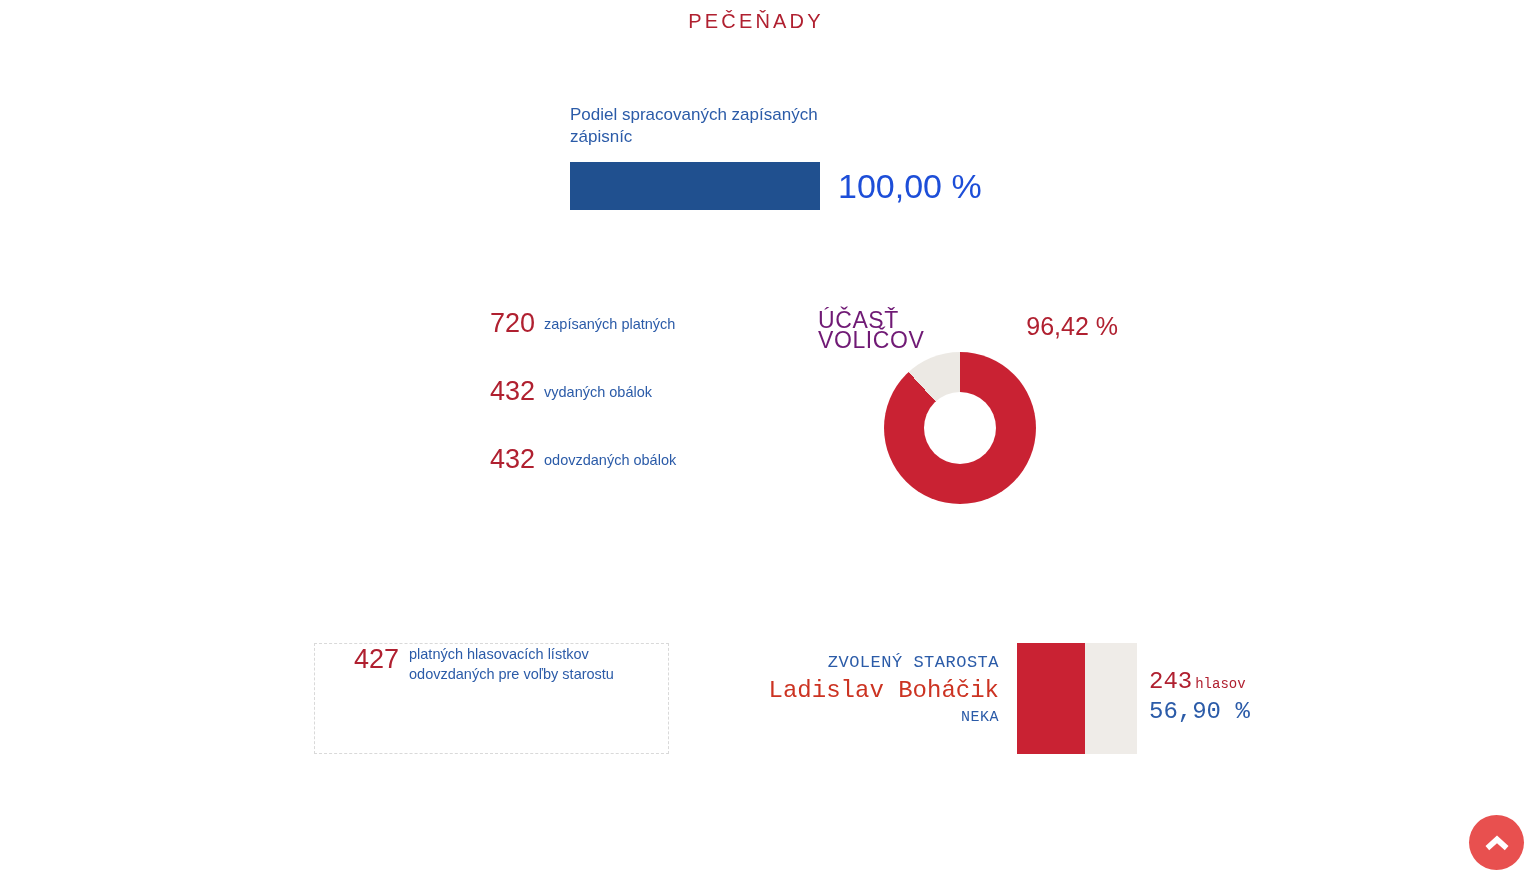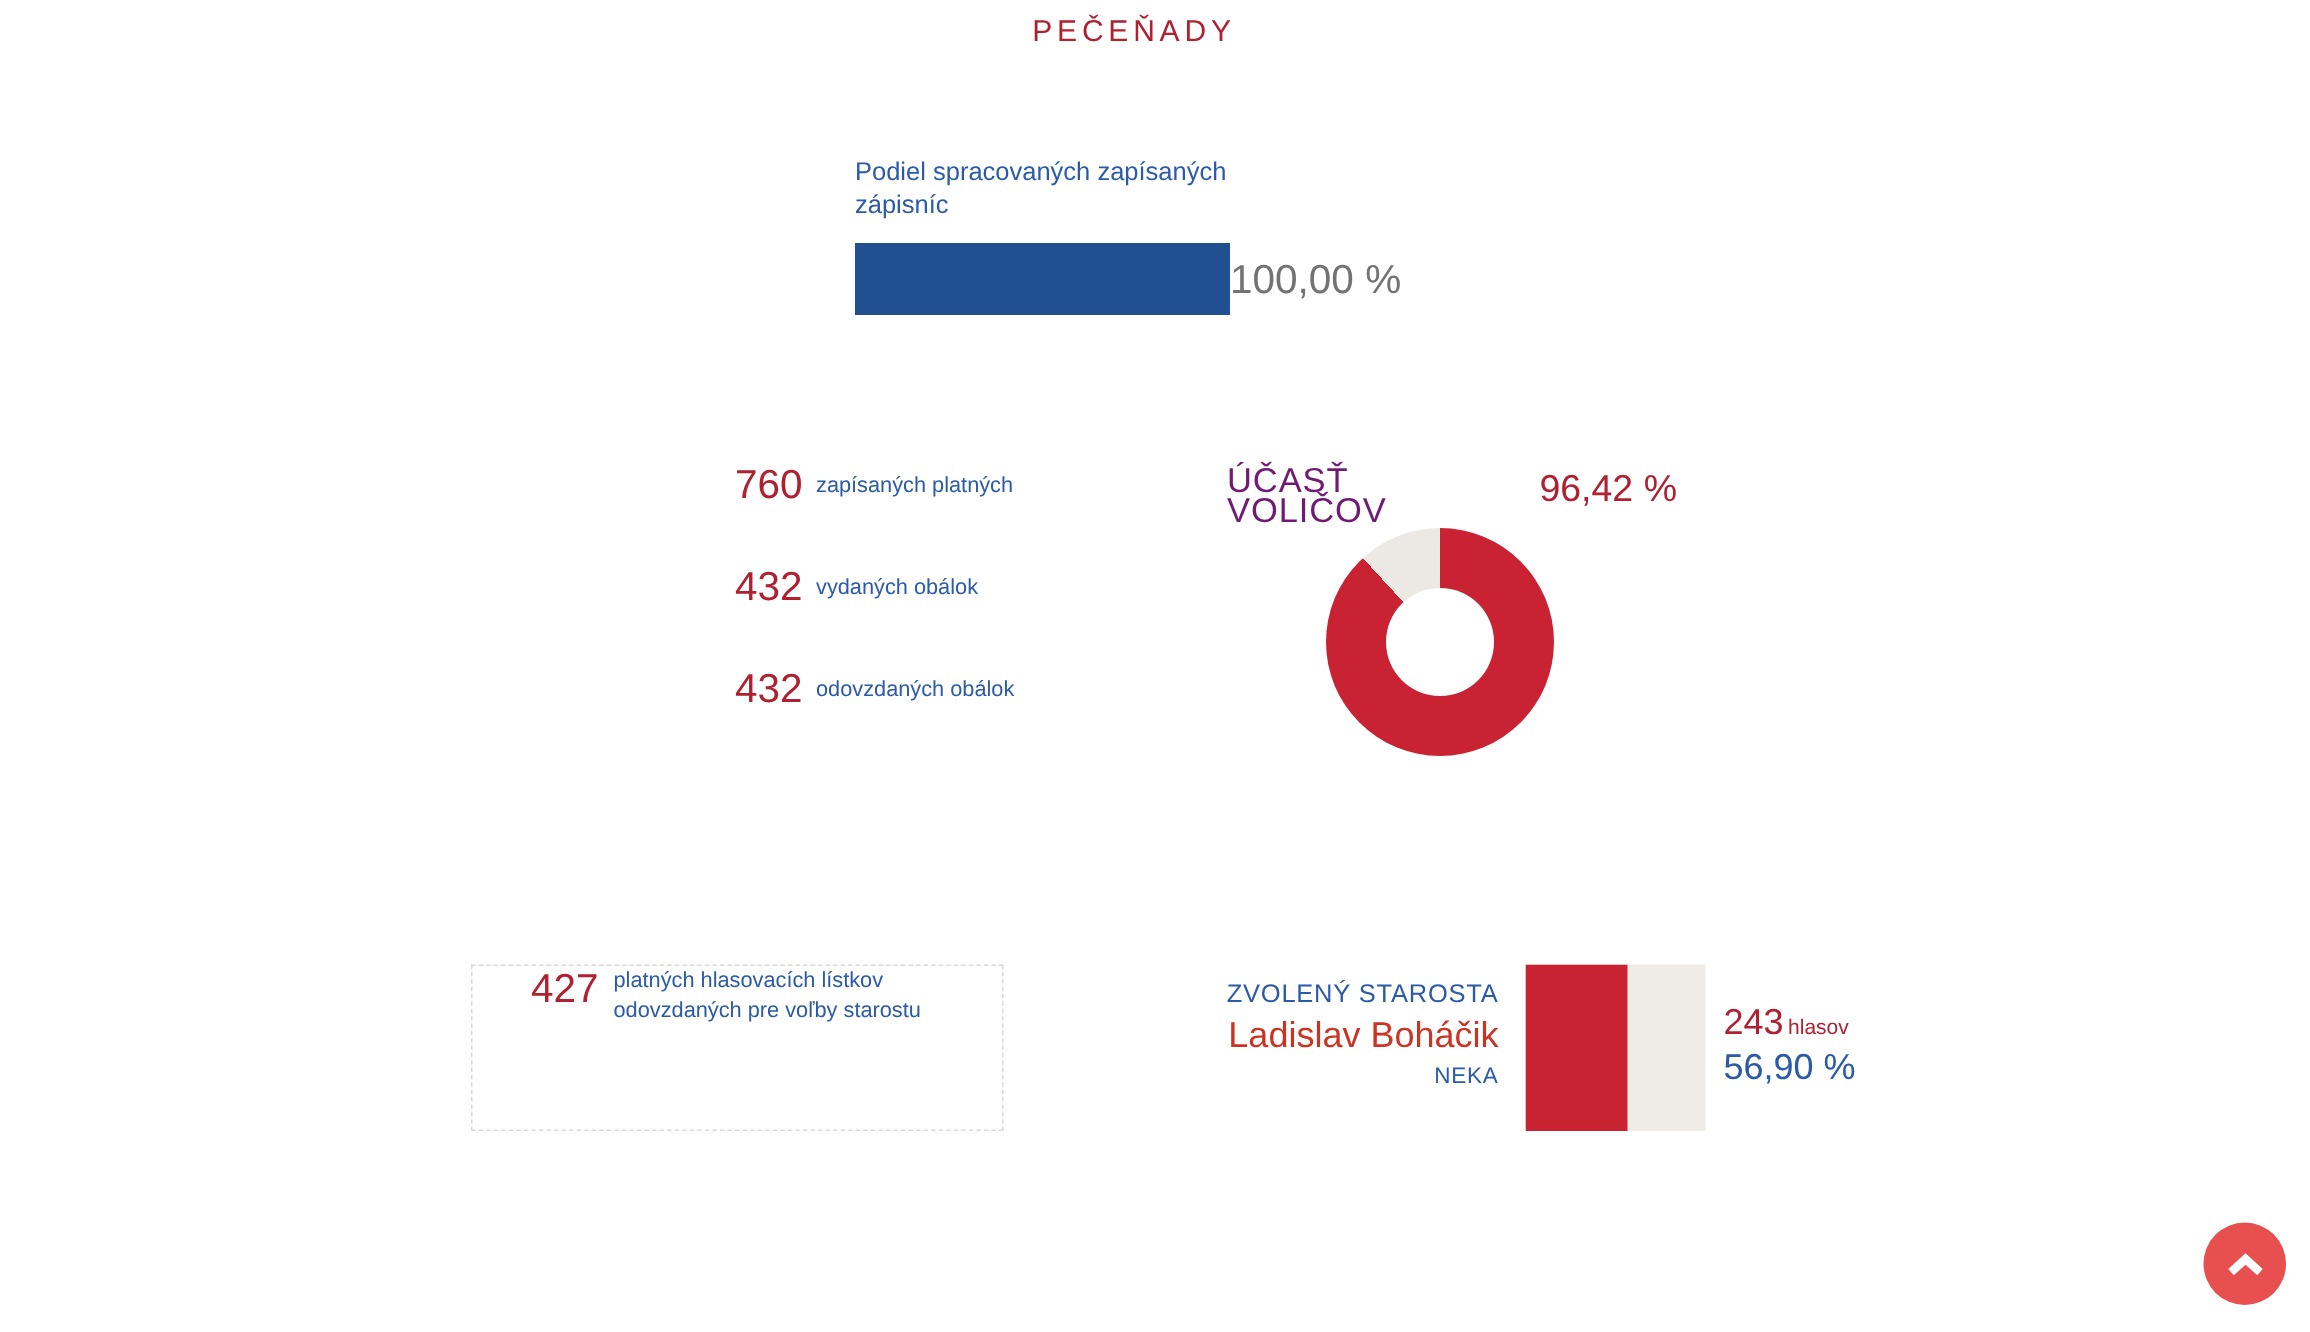--- a/index.html
+++ b/index.html
@@ -60,23 +60,23 @@
   }
   .processed-barfill {
     position: absolute;
     left: 0;
     top: 0;
     bottom: 0;
     width: 100%;
     background: #20508f;
   }
   .processed-pct {
-    margin-left: 0;
-    font-size: 27px;
-    color: #737373;
+    margin-left: 18px;
+    font-size: 34px;
+    color: #1d4ed8;
     white-space: nowrap;
   }
 
   
   .stats-col {
     position: absolute;
     left: 420px;
     top: 308px;
     width: 300px;
   }
@@ -178,20 +178,21 @@
   }
 
   
   .mayor-block {
     position: absolute;
     left: 700px;
     top: 643px;
     width: 620px;
     display: flex;
     align-items: stretch;
+    font-family: Liberation Mono, monospace;
   }
   .mayor-names {
     width: 317px;
     text-align: right;
     padding-right: 18px;
     box-sizing: border-box;
     padding-top: 8px;
   }
   .mayor-role {
     font-size: 17px;
@@ -275,21 +276,21 @@
   <div class="processed-barrow">
     <div class="processed-bartrack">
       <div class="processed-barfill" id="processed-fill" style="width: 100%;"></div>
     </div>
     <div class="processed-pct">100,00 %</div>
   </div>
 </div>
 
 <div class="stats-col">
   <div class="stat-row">
-    <div class="stat-num">760</div>
+    <div class="stat-num">720</div>
     <div class="stat-text">zapísaných platných</div>
   </div>
   <div class="stat-row">
     <div class="stat-num">432</div>
     <div class="stat-text">vydaných obálok</div>
   </div>
   <div class="stat-row">
     <div class="stat-num">432</div>
     <div class="stat-text">odovzdaných obálok</div>
   </div>

